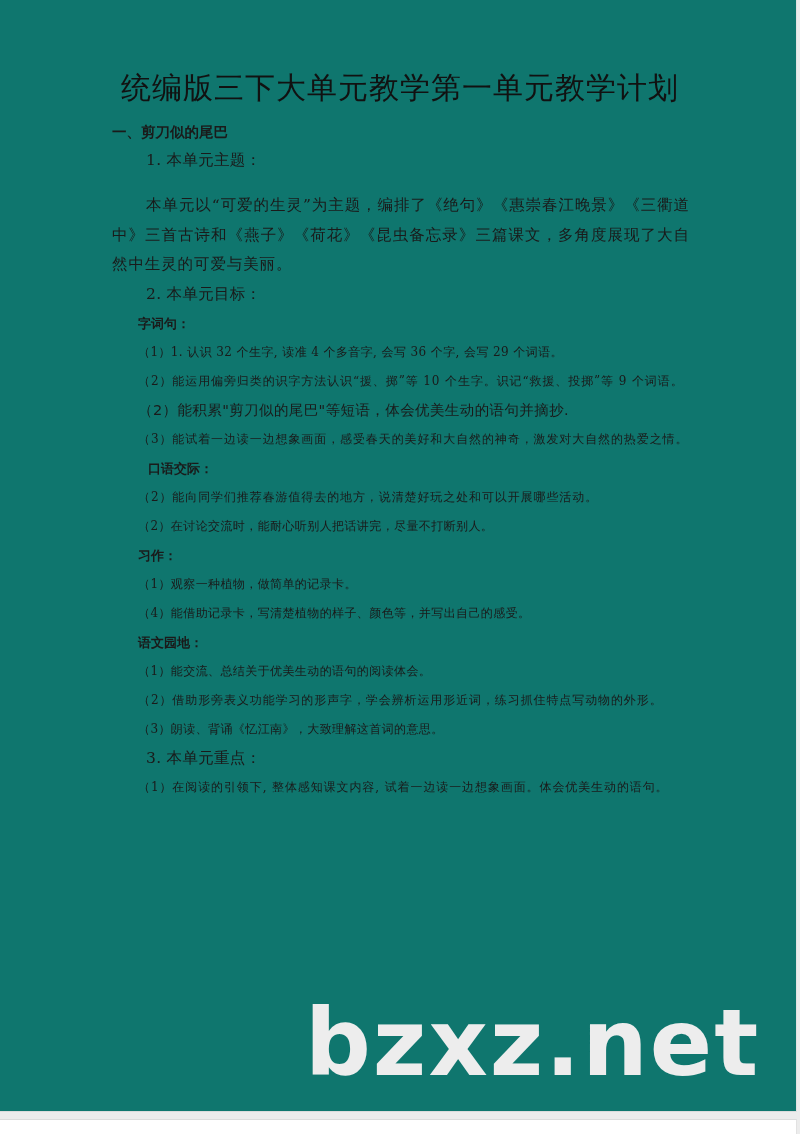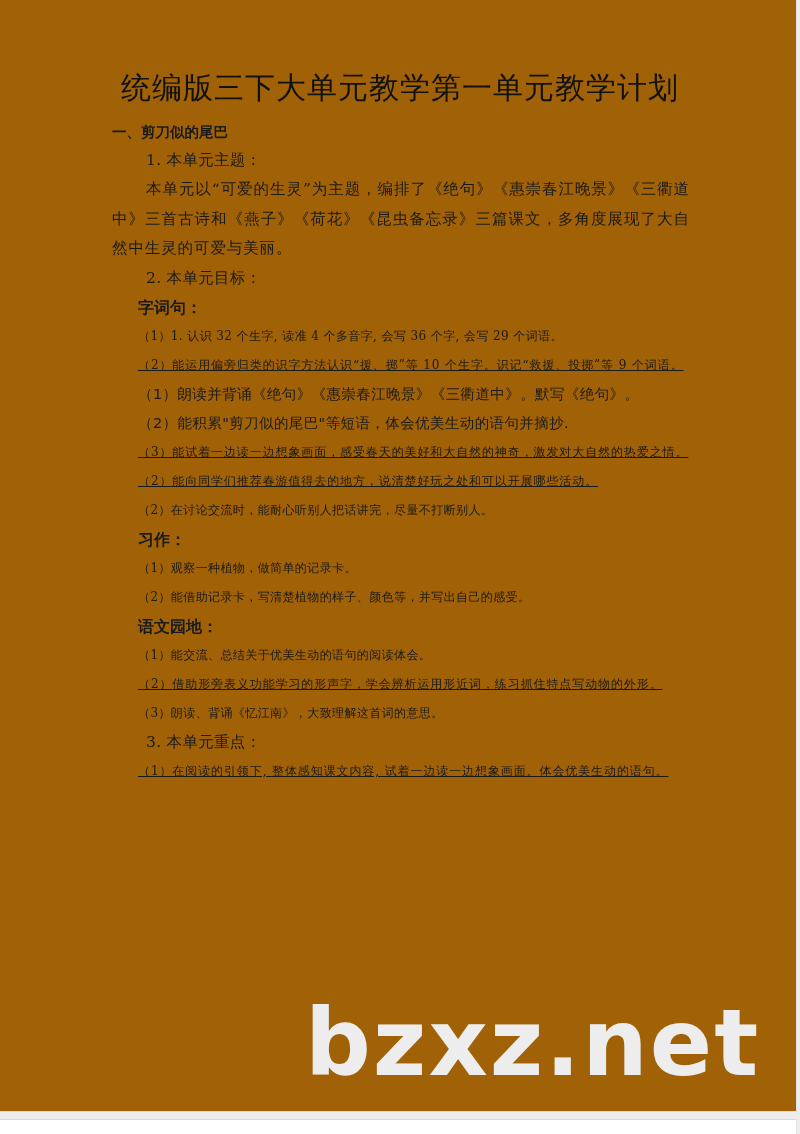--- a/index.html
+++ b/index.html
@@ -14,21 +14,21 @@
     position: relative;
     font-family: "DejaVu Serif", "Liberation Serif", serif;
     color: #1a1a1a;
   }
   .page {
     position: absolute;
     left: 0;
     top: 0;
     width: 797px;
     height: 1112px;
-    background: #a16207;
+    background: #0f766e;
     border-right: 1px solid #e2e2e2;
     border-bottom: 1px solid #dcdcdc;
     box-sizing: border-box;
     overflow: hidden;
   }
   .page-next {
     position: absolute;
     left: 0;
     top: 1119px;
     width: 797px;
@@ -62,54 +62,54 @@
     height: 29px;
     white-space: nowrap;
     letter-spacing: 0.3px;
   }
   .para {
     font-size: 15.5px;
     line-height: 29.5px;
     text-indent: 34px;
     letter-spacing: 0.9px;
     text-align: justify;
+    margin-top: 16px;
   }
   .h1 {
     font-family: "DejaVu Sans", "Liberation Sans", sans-serif;
     font-weight: bold;
     font-size: 14.5px;
     line-height: 28px;
     height: 28px;
   }
   .sub {
     padding-left: 34px;
   }
   .bold-h {
     font-family: "DejaVu Sans", "Liberation Sans", sans-serif;
     font-weight: bold;
-    font-size: 16px;
+    font-size: 13px;
     line-height: 29px;
     height: 29px;
     padding-left: 26px;
   }
   .bold-h.indent2 { padding-left: 36px; }
   .item {
     padding-left: 26px;
     font-size: 12px;
     line-height: 29px;
     white-space: nowrap;
     letter-spacing: 0.4px;
   }
   .item.wrap {
     white-space: normal;
     text-indent: 26px;
     padding-left: 0;
     text-align: justify;
     letter-spacing: 0.9px;
-    text-decoration: underline;
   }
   .sans { font-family: "DejaVu Sans", "Liberation Sans", sans-serif; font-size: 14.5px; }
   .watermark {
     position: absolute;
     left: 305px;
     top: 990px;
     font-family: "DejaVu Sans", "Liberation Sans", sans-serif;
     font-weight: bold;
     font-size: 92px;
     letter-spacing: 2px;
@@ -129,30 +129,30 @@
 
     <div class="line sub">1. 本单元主题：</div>
     <div class="para">本单元以“可爱的生灵”为主题，编排了《绝句》《惠崇春江晚景》《三衢道中》三首古诗和《燕子》《荷花》《昆虫备忘录》三篇课文，多角度展现了大自然中生灵的可爱与美丽。</div>
 
     <div class="line sub">2. 本单元目标：</div>
 
     <div class="bold-h">字词句：</div>
     <div class="item">（1）1. 认识 32 个生字, 读准 4 个多音字, 会写 36 个字, 会写 29 个词语。</div>
     <div class="item wrap">（2）能运用偏旁归类的识字方法认识“援、掷”等 10 个生字。识记“救援、投掷”等 9 个词语。</div>
 
-    <div class="item sans">（1）朗读并背诵《绝句》《惠崇春江晚景》《三衢道中》。默写《绝句》。</div>
     <div class="item sans">（2）能积累"剪刀似的尾巴"等短语，体会优美生动的语句并摘抄.</div>
     <div class="item wrap">（3）能试着一边读一边想象画面，感受春天的美好和大自然的神奇，激发对大自然的热爱之情。</div>
 
+    <div class="bold-h indent2">口语交际：</div>
     <div class="item wrap">（2）能向同学们推荐春游值得去的地方，说清楚好玩之处和可以开展哪些活动。</div>
     <div class="item">（2）在讨论交流时，能耐心听别人把话讲完，尽量不打断别人。</div>
 
     <div class="bold-h">习作：</div>
     <div class="item">（1）观察一种植物，做简单的记录卡。</div>
-    <div class="item">（2）能借助记录卡，写清楚植物的样子、颜色等，并写出自己的感受。</div>
+    <div class="item">（4）能借助记录卡，写清楚植物的样子、颜色等，并写出自己的感受。</div>
 
     <div class="bold-h">语文园地：</div>
     <div class="item">（1）能交流、总结关于优美生动的语句的阅读体会。</div>
     <div class="item wrap">（2）借助形旁表义功能学习的形声字，学会辨析运用形近词，练习抓住特点写动物的外形。</div>
     <div class="item">（3）朗读、背诵《忆江南》，大致理解这首词的意思。</div>
 
     <div class="line sub">3. 本单元重点：</div>
     <div class="item wrap">（1）在阅读的引领下, 整体感知课文内容, 试着一边读一边想象画面。体会优美生动的语句。</div>
   </div>
 

